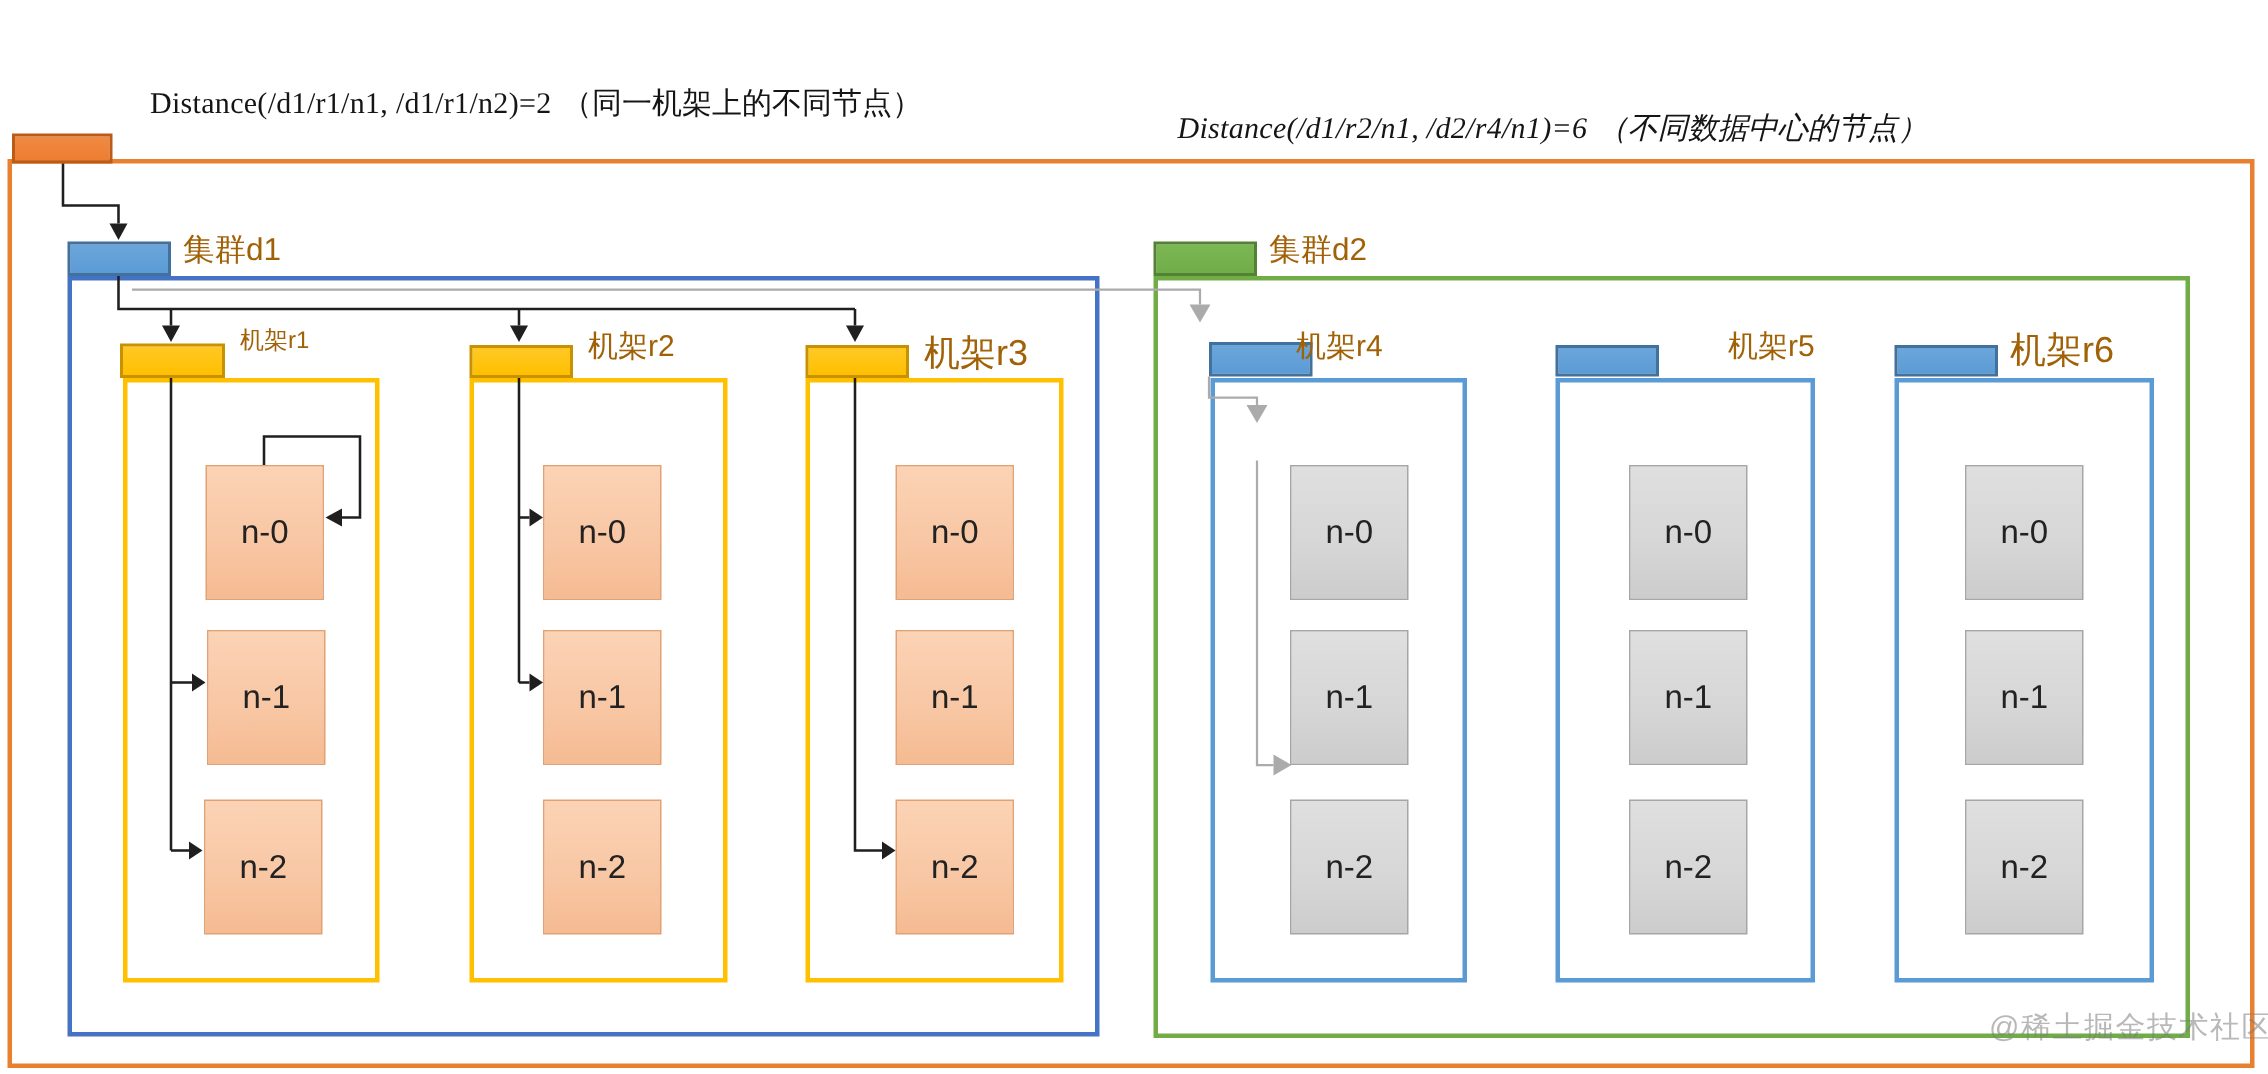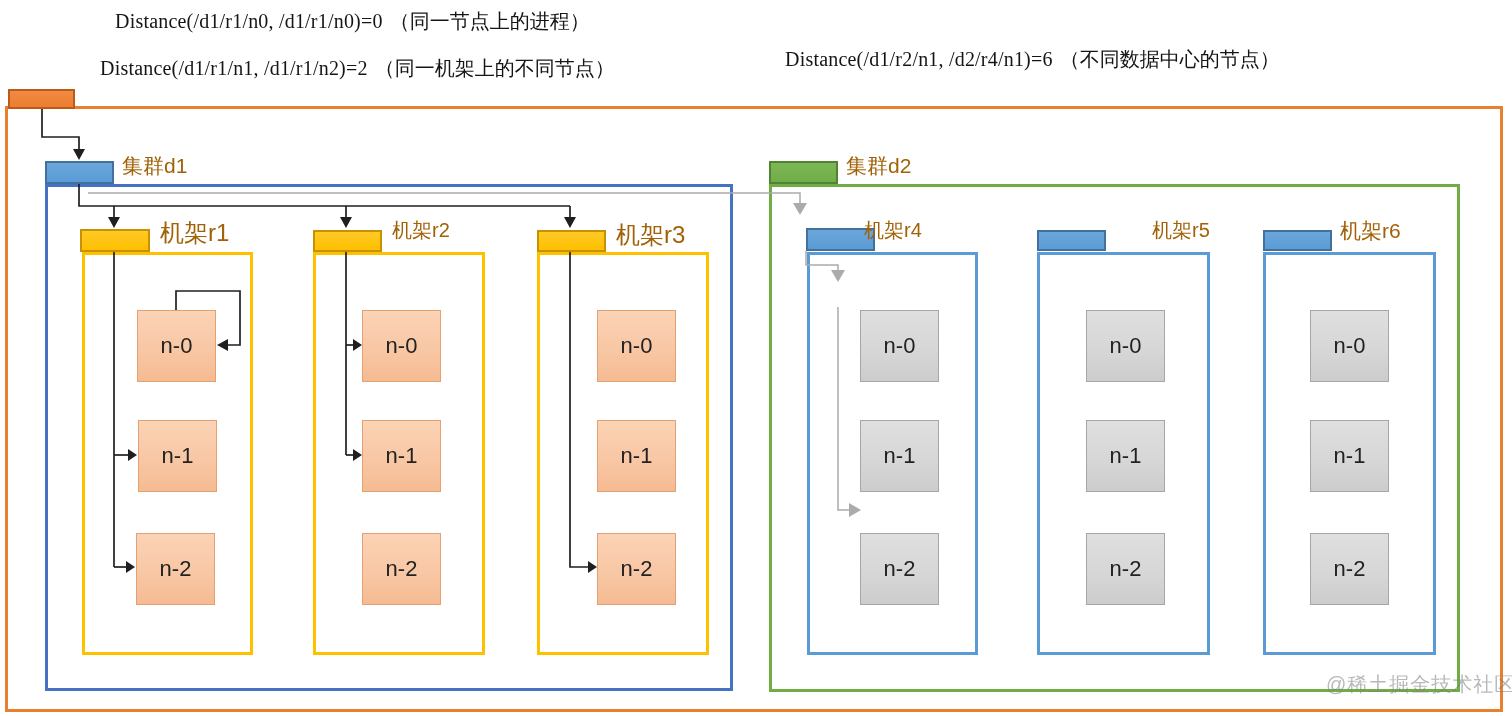--- a/index.html
+++ b/index.html
@@ -21,63 +21,60 @@
   
   .tab{position:absolute;box-sizing:border-box;}
   .tab-orange{background:linear-gradient(180deg,#F08A42,#ED7D31);border:2px solid #BC5B17;}
   .tab-blue{background:linear-gradient(180deg,#6BA6DB,#5B9BD5);border:2px solid #41719C;}
   .tab-yellow{background:linear-gradient(180deg,#FFC825,#FFC000);border:2px solid #C79100;}
   .tab-green{background:linear-gradient(180deg,#7CB755,#70AD47);border:2px solid #548235;}
   
   .diagram-label{position:absolute;font-size:21px;color:#a16207;white-space:nowrap;}
   
   .node{
-    position:absolute;width:79px;height:72px;box-sizing:border-box;
+    position:absolute;width:79px;height:90px;box-sizing:border-box;
     display:flex;align-items:center;justify-content:center;
     font-size:22px;color:#222;
   }
   .node-salmon{background:linear-gradient(180deg,#FBD3B5 0%,#F8C6A3 60%,#F5BB92 100%);border:1px solid #E2A173;}
   .node-gray{background:linear-gradient(180deg,#DFDFDF 0%,#D6D6D6 60%,#CCCCCC 100%);border:1px solid #A6A6A6;}
   
   #connectors{position:absolute;left:0;top:0;width:1512px;height:716px;pointer-events:none;}
   
   .watermark{
     position:absolute;left:1326px;top:671px;font-size:20px;letter-spacing:1px;
     color:rgba(125,125,125,0.55);white-space:nowrap;
   }
 </style>
 </head>
 <body>
 
 <div id="stage">
 
-  <div class="distance-line" style="left:115px;top:8px;">
-    <span class="formula">Distance(/d1/r1/n0, /d1/r1/n0)=0</span><span class="note">（同一节点上的进程）</span>
-  </div>
   <div class="distance-line" style="left:100px;top:55px;">
     <span class="formula">Distance(/d1/r1/n1, /d1/r1/n2)=2</span><span class="note">（同一机架上的不同节点）</span>
   </div>
-  <div class="distance-line" style="left:785px;top:46px;">
+  <div class="distance-line" style="left:785px;top:72px;font-style:italic;">
     <span class="formula">Distance(/d1/r2/n1, /d2/r4/n1)=6</span><span class="note">（不同数据中心的节点）</span>
   </div>
 
   <div class="box box-orange" style="left:5px;top:106px;width:1498px;height:606px;"></div>
   <div class="tab tab-orange" style="left:8px;top:89px;width:67px;height:20px;"></div>
 
   <div class="box box-blue-cluster" style="left:45px;top:184px;width:688px;height:507px;"></div>
   <div class="tab tab-blue" style="left:45px;top:161px;width:69px;height:23px;"></div>
   <div class="diagram-label" style="left:122px;top:152px;">集群d1</div>
 
   <div class="box box-green-cluster" style="left:769px;top:184px;width:691px;height:508px;"></div>
   <div class="tab tab-green" style="left:769px;top:161px;width:69px;height:23px;"></div>
   <div class="diagram-label" style="left:846px;top:152px;">集群d2</div>
 
   <div class="box box-yellow-rack" style="left:82px;top:252px;width:171px;height:403px;"></div>
   <div class="tab tab-yellow" style="left:80px;top:229px;width:70px;height:23px;"></div>
-  <div class="diagram-label" style="left:160px;top:217px;font-size:24px;">机架r1</div>
+  <div class="diagram-label" style="left:160px;top:217px;font-size:16px;">机架r1</div>
   <div class="node node-salmon" style="left:137px;top:310px;">n-0</div>
   <div class="node node-salmon" style="left:138px;top:420px;">n-1</div>
   <div class="node node-salmon" style="left:136px;top:533px;">n-2</div>
 
   <div class="box box-yellow-rack" style="left:313px;top:252px;width:172px;height:403px;"></div>
   <div class="tab tab-yellow" style="left:313px;top:230px;width:69px;height:22px;"></div>
   <div class="diagram-label" style="left:392px;top:217px;font-size:20px;text-align:center;">机架r2</div>
   <div class="node node-salmon" style="left:362px;top:310px;">n-0</div>
   <div class="node node-salmon" style="left:362px;top:420px;">n-1</div>
   <div class="node node-salmon" style="left:362px;top:533px;">n-2</div>
@@ -98,21 +95,21 @@
 
   <div class="box box-blue-rack" style="left:1037px;top:252px;width:173px;height:403px;"></div>
   <div class="tab tab-blue" style="left:1037px;top:230px;width:69px;height:21px;"></div>
   <div class="diagram-label" style="left:1114px;top:217px;font-size:20px;margin-left:38px;">机架r5</div>
   <div class="node node-gray" style="left:1086px;top:310px;">n-0</div>
   <div class="node node-gray" style="left:1086px;top:420px;">n-1</div>
   <div class="node node-gray" style="left:1086px;top:533px;">n-2</div>
 
   <div class="box box-blue-rack" style="left:1263px;top:252px;width:173px;height:403px;"></div>
   <div class="tab tab-blue" style="left:1263px;top:230px;width:69px;height:21px;"></div>
-  <div class="diagram-label" style="left:1340px;top:217px;font-size:21px;">机架r6</div>
+  <div class="diagram-label" style="left:1340px;top:217px;font-size:24px;">机架r6</div>
   <div class="node node-gray" style="left:1310px;top:310px;">n-0</div>
   <div class="node node-gray" style="left:1310px;top:420px;">n-1</div>
   <div class="node node-gray" style="left:1310px;top:533px;">n-2</div>
 
   <svg id="connectors" viewBox="0 0 1512 716">
 
     <g stroke="#1F1F1F" stroke-width="1.7" fill="none">
       <path d="M42,109 V137 H79 V149"></path>
       <polygon points="73,149 85,149 79,160" fill="#1F1F1F" stroke="none"></polygon>
     </g>

